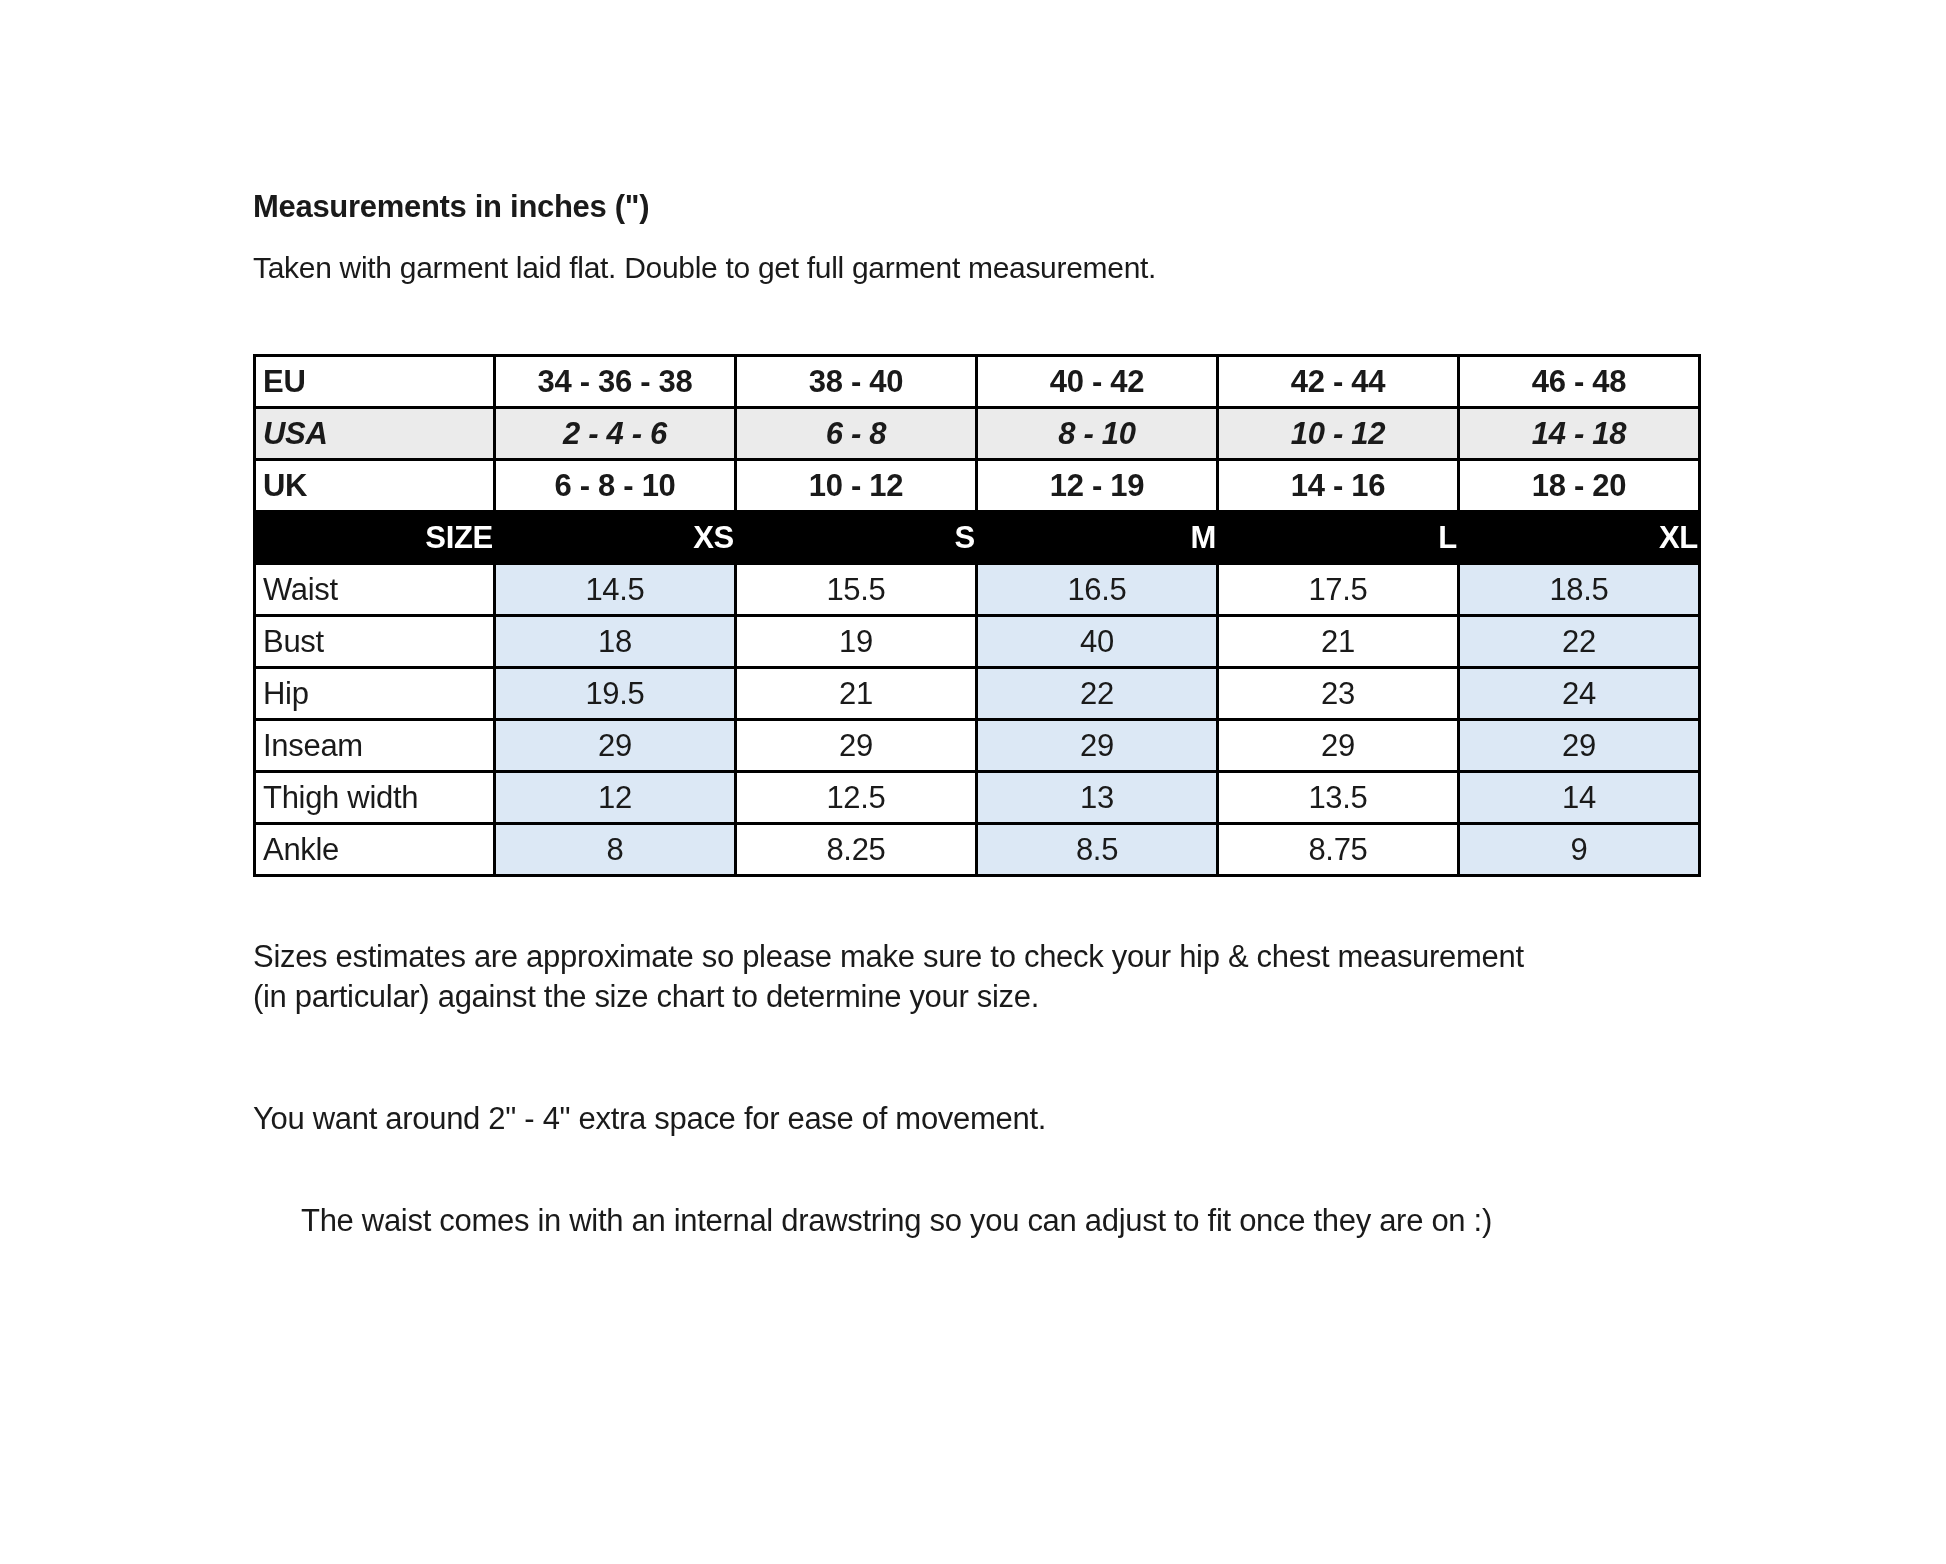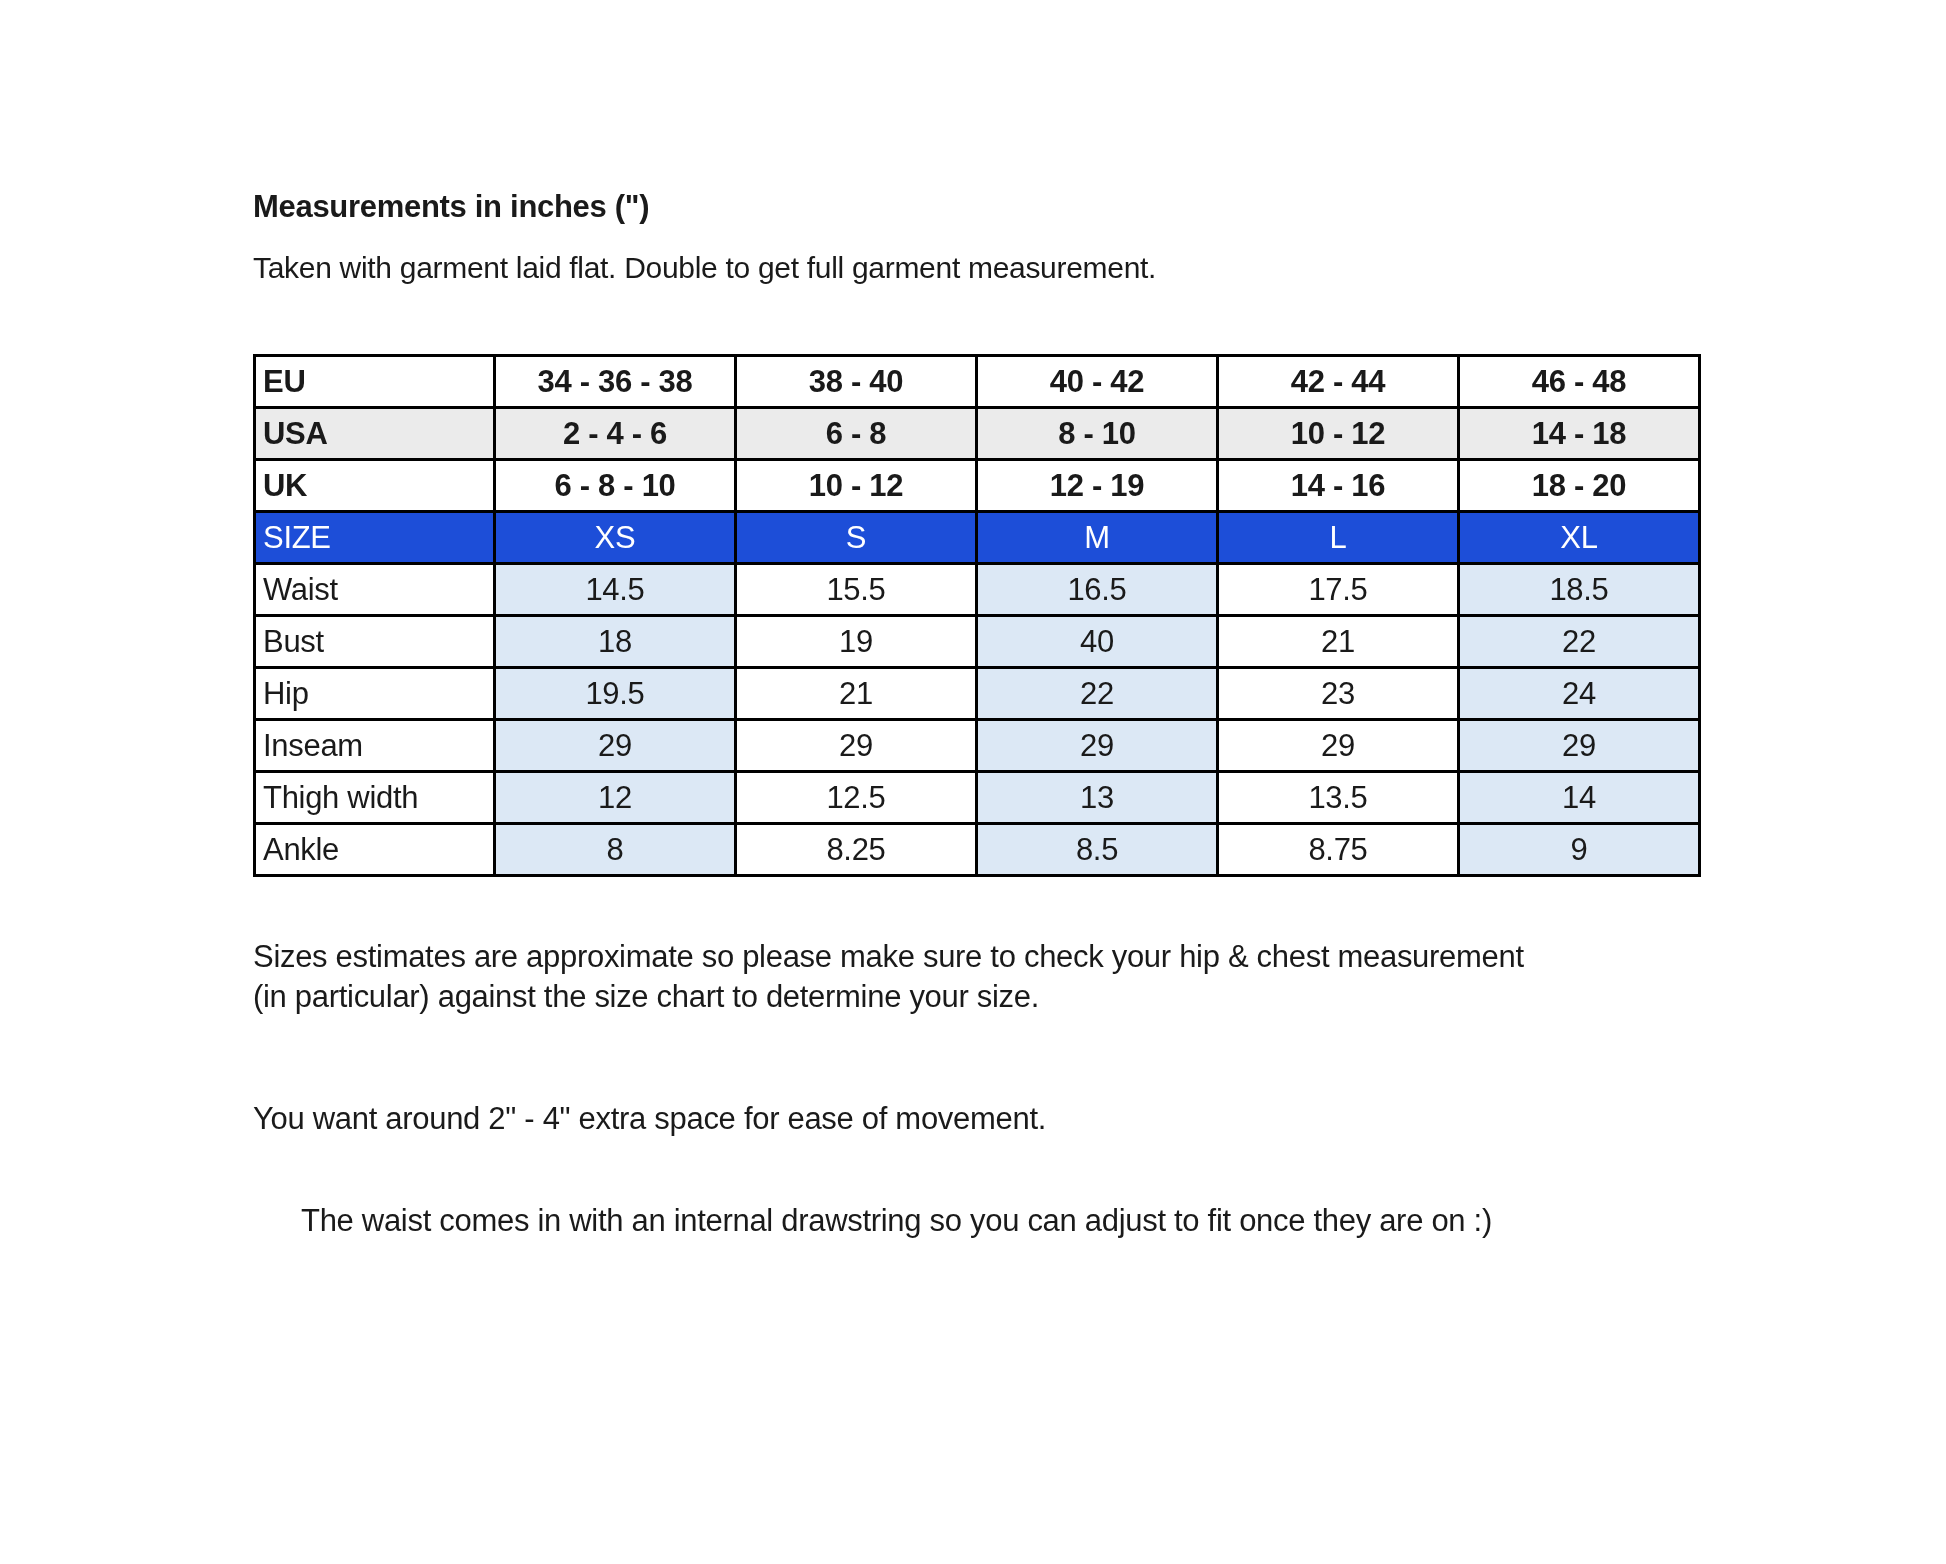--- a/index.html
+++ b/index.html
@@ -37,25 +37,26 @@
     height: 52px;
     font-size: 31px;
     vertical-align: middle;
     letter-spacing: -0.3px;
     overflow: hidden;
     white-space: nowrap;
   }
   td.lbl { text-align: left; padding-left: 7px; }
   td.val { text-align: center; }
   .bold { font-weight: bold; }
-  tr.r-gray td { background: #ebebeb; }
+  tr.r-gray td { background: #ebebeb; font-style: italic; }
   tr.r-size td {
-    background: #1d4ed8;
+    background: #000000;
     color: #ffffff;
-    font-weight: normal;
+    font-weight: bold;
+    text-align: right;
   }
   td.blue { background: #dce8f5; }
   .notes { width: 1520px; }
   .note {
     font-size: 31px;
     line-height: 40px;
     letter-spacing: -0.3px;
   }
   .note-1 { margin-top: 60px; max-width: 1290px; }
   .note-2 { margin-top: 82px; }

